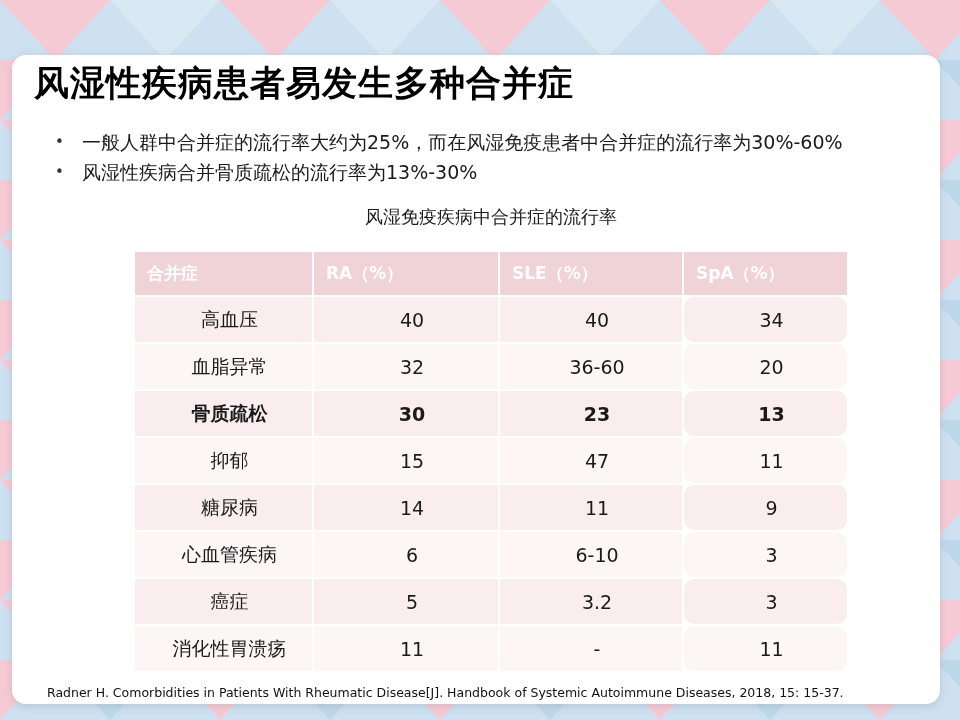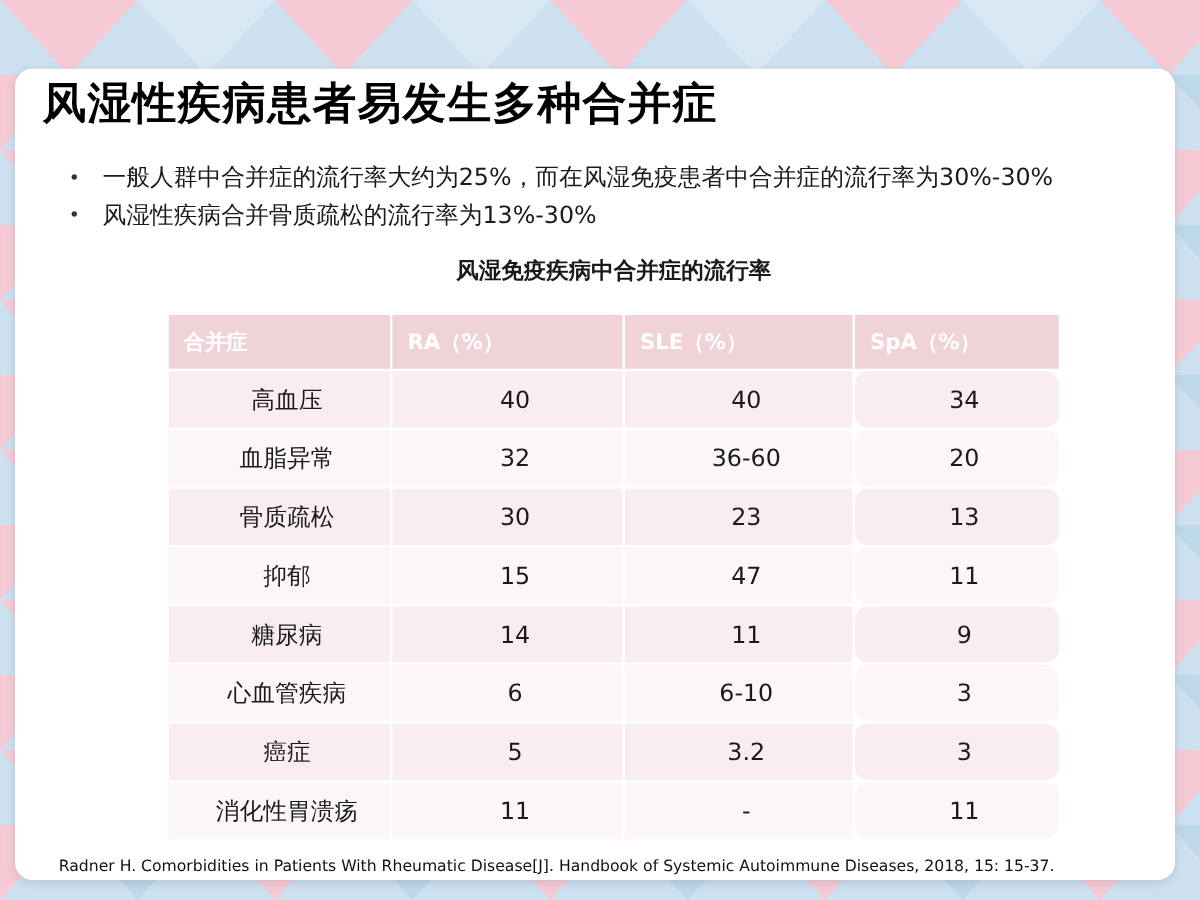--- a/index.html
+++ b/index.html
@@ -40,21 +40,21 @@
   }
   .bullets li{
     display:flex;align-items:flex-start;
     font-size:19px;line-height:30px;color:var(--body-text);
   }
   .bullet-dot{
     width:27px;flex:0 0 27px;font-size:15px;line-height:30px;color:#333;
   }
   .table-title{
     position:absolute;left:123px;top:150px;width:712px;
-    text-align:center;font-size:18px;line-height:24px;color:var(--body-text);font-weight:bold;
+    text-align:center;font-size:18px;line-height:24px;color:var(--body-text);
   }
   .comorbidity-table{
     position:absolute;left:123px;top:195px;width:712px;
     border-collapse:separate;border-spacing:0 2px;
     table-layout:fixed;
   }
   .comorbidity-table col.c1{width:179px;}
   .comorbidity-table col.c2{width:186px;}
   .comorbidity-table col.c3{width:184px;}
   .comorbidity-table col.c4{width:163px;}
@@ -64,21 +64,21 @@
     height:43px;padding:0 0 0 12px;border-right:2px solid #fff;
   }
   .comorbidity-table th:last-child{border-right:none;margin-top:33px;}
   .comorbidity-table td{
     font-size:19px;color:var(--body-text);text-align:center;
     height:45px;padding:0 0 0 12px;border-right:2px solid #fff;
   }
   .comorbidity-table td:last-child{border-right:none;border-radius:10px;}
   .comorbidity-table tr.row-a td{background:var(--table-row-odd-bg);}
   .comorbidity-table tr.row-b td{background:var(--table-row-even-bg);}
-  .comorbidity-table tr.bold td{font-weight:400;margin-top:39px;}
+  .comorbidity-table tr.bold td{font-weight:700;margin-top:39px;}
   .citation{
     position:absolute;left:35px;top:630px;width:880px;
     font-size:12.5px;line-height:15px;color:#111;
   }
 </style>
 </head>
 <body>
 
 <div class="stage">
 
@@ -96,21 +96,21 @@
     <rect width="960" height="720" fill="url(#tri)"></rect>
   </svg>
 
   <div class="slide-panel">
 
     <h1 class="title">风湿性疾病患者易发生多种合并症</h1>
 
     <ul class="bullets">
       <li>
         <span class="bullet-dot">•</span>
-        <span>一般人群中合并症的流行率大约为25%，而在风湿免疫患者中合并症的流行率为30%-30%</span>
+        <span>一般人群中合并症的流行率大约为25%，而在风湿免疫患者中合并症的流行率为30%-60%</span>
       </li>
       <li>
         <span class="bullet-dot">•</span>
         <span>风湿性疾病合并骨质疏松的流行率为13%-30%</span>
       </li>
     </ul>
 
     <div class="table-title">风湿免疫疾病中合并症的流行率</div>
 
     <table class="comorbidity-table">

